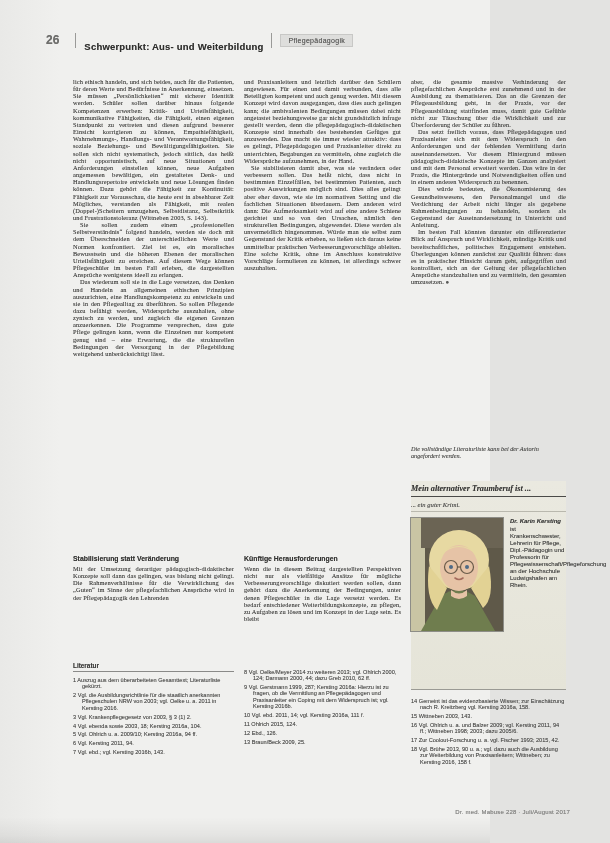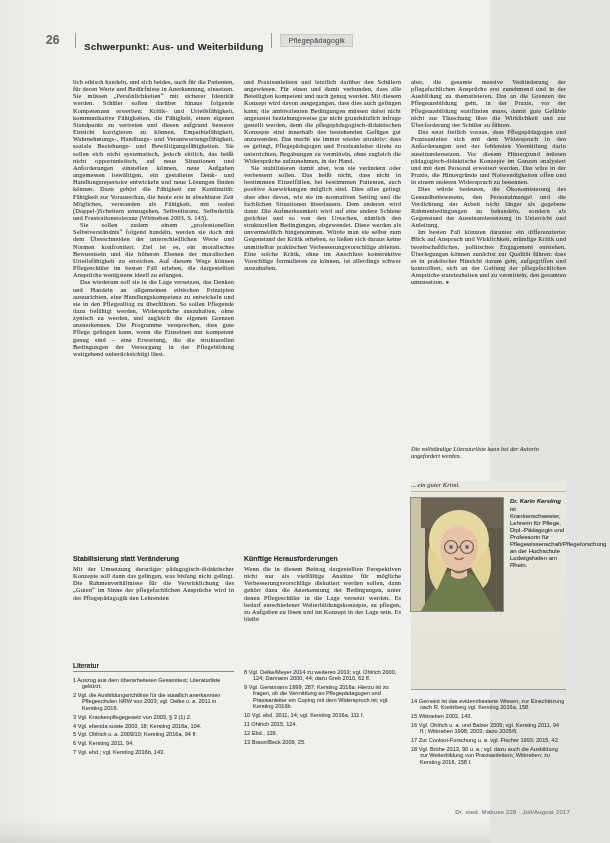--- a/index.html
+++ b/index.html
@@ -111,20 +111,21 @@
   <div class="col c3">
     <div class="body main m3">
       <p>aber, die gesamte massive Verhinderung der pflegefachlichen Ansprüche erst zunehmend und in der Ausbildung zu thematisieren. Das an die Grenzen der Pflegeausbildung geht, in der Praxis, vor der Pflegeausbildung stattfinden muss, damit gute Gefühle nicht zur Täuschung über die Wirklichkeit und zur Überforderung der Schüler zu führen.</p>
       <p>Das setzt freilich voraus, dass Pflegepädagogen und Praxisanleiter sich mit dem Widerspruch in den Anforderungen und der fehlenden Vermittlung darin auseinandersetzen. Vor diesem Hintergrund müssen pädagogisch-didaktische Konzepte im Ganzen analysiert und mit dem Personal erweitert werden. Das wäre in der Praxis, die Hintergründe und Notwendigkeiten offen und in einem anderen Widerspruch zu benennen.</p>
       <p>Dies würde bedeuten, die Ökonomisierung des Gesundheitswesens, den Personalmangel und die Verdichtung der Arbeit nicht länger als gegebene Rahmenbedingungen zu behandeln, sondern als Gegenstand der Auseinandersetzung in Unterricht und Anleitung.</p>
       <p><span>Im besten Fall könnten darunter ein differenzierter Blick auf Anspruch und Wirklichkeit, mündige Kritik und bereitschaftliches, politisches Engagement entstehen. Überlegungen können zunächst zur Qualität führen: dass es in praktischer Hinsicht darum geht, aufgegriffen und kontrolliert, sich an der Geltung der pflegefachlichen Ansprüche standzuhalten und zu vermitteln, den gesamten umzusetzen.</span> <span class="endmark">●</span></p>
     </div>
     <div class="req-note">Die vollständige Literaturliste kann bei der Autorin angefordert werden.</div>
 
     <div class="infobox">
+      <div class="ib-title">Mein alternativer Traumberuf ist ...</div>
       <div class="ib-answer">... ein guter Krimi.</div>
       <div class="ib-row">
         <div class="photo">
           <svg width="92" height="113" viewBox="0 0 92 113" xmlns="http://www.w3.org/2000/svg">
             <rect x="0" y="0" width="92" height="113" fill="#5f5949"></rect>
             <rect x="0" y="0" width="14" height="113" fill="#c9c5a4"></rect>
             <rect x="10" y="0" width="82" height="30" fill="#6b6454"></rect>
             <path d="M10 113 L30 78 Q46 66 64 78 L84 113 Z" fill="#6f7d4e"></path>
             <ellipse cx="48" cy="42" rx="30" ry="30" fill="#e7d9a2"></ellipse>
             <path d="M18 48 Q14 80 26 92 L36 70 Z" fill="#e2d294"></path>

